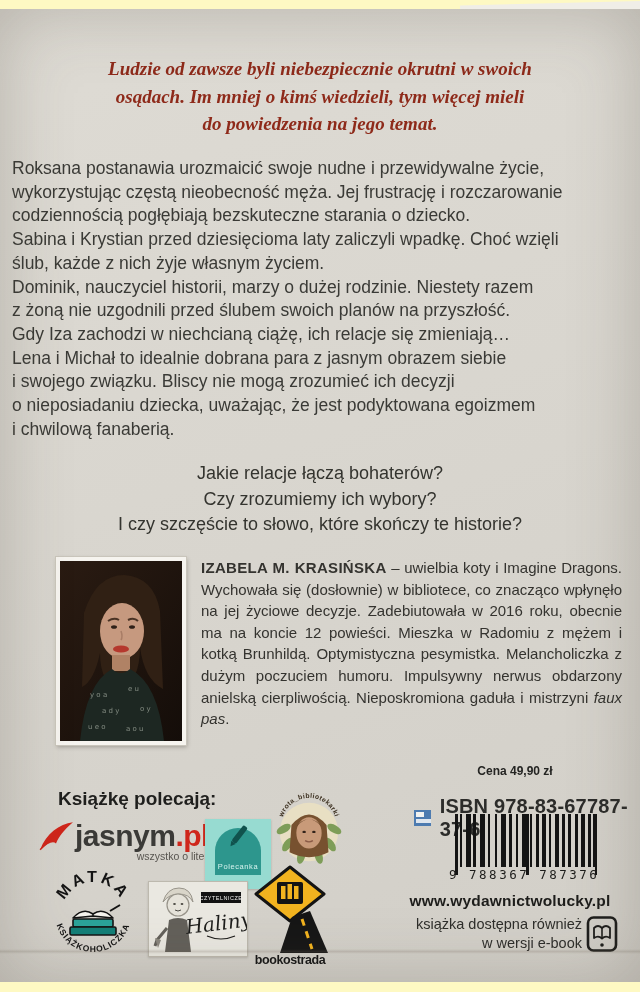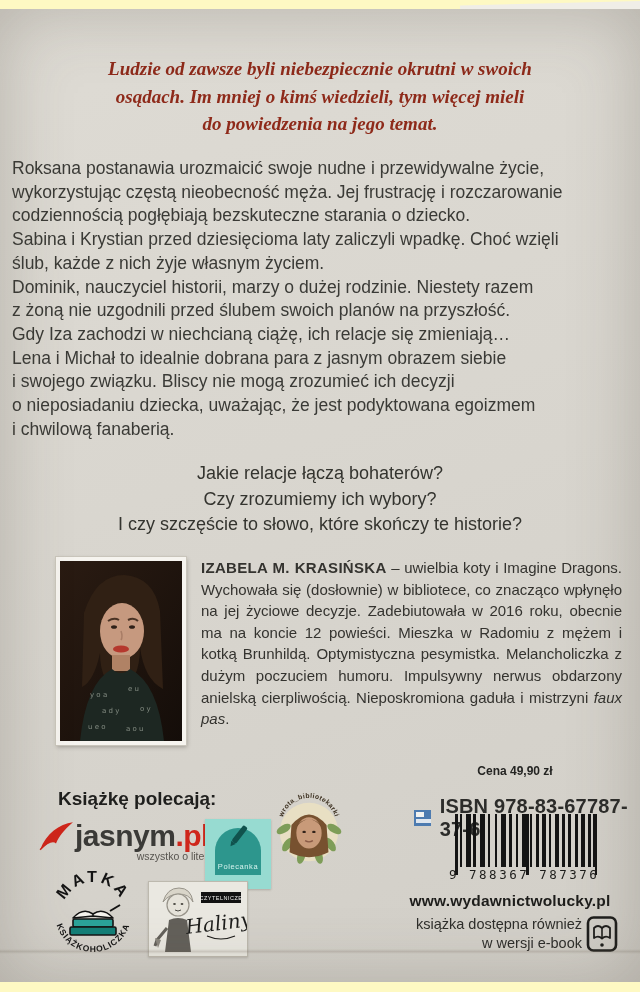--- a/index.html
+++ b/index.html
@@ -229,20 +229,32 @@
         <path d="M20,38 Q29,34 38,38 L42,70 L16,70 Z" fill="#63605a"></path>
         <path d="M18,46 L8,58 L6,64" stroke="#63605a" stroke-width="3" fill="none"></path>
         <path d="M6,56 l6,2 -3,8 z" fill="#8a867d"></path>
         <rect x="52" y="10" width="40" height="11" fill="#121212"></rect>
         <text x="72" y="18" text-anchor="middle" font-size="5.5" letter-spacing="0.5" fill="#f2f2f0">CZYTELNICZE</text>
         <text x="70" y="48" text-anchor="middle" font-family="DejaVu Serif, serif" font-style="italic" font-size="20" fill="#1d1d1b" transform="rotate(-7 70 44)">Haliny</text>
         <path d="M58,54 q14,6 28,0" stroke="#1d1d1b" stroke-width="1.2" fill="none"></path>
       </svg>
     </div>
 
+    <div class="logo-bookostrada">
+      <svg viewBox="0 0 80 90">
+        <path d="M40,2 L74,29 L40,56 L6,29 Z" fill="#f2b31f" stroke="#141414" stroke-width="3" stroke-linejoin="round"></path>
+        <rect x="27" y="17" width="26" height="22" rx="2" fill="#141414"></rect>
+        <rect x="31" y="21" width="4.5" height="13" fill="#f2b31f"></rect>
+        <rect x="37.5" y="19" width="4.5" height="15" fill="#f2b31f"></rect>
+        <rect x="44" y="21" width="4.5" height="13" fill="#f2b31f"></rect>
+        <path d="M42,52 L60,46 L78,88 L30,88 Z" fill="#161616"></path>
+        <path d="M52,54 L62,84" stroke="#f2b31f" stroke-width="3" stroke-dasharray="7 6" fill="none"></path>
+      </svg>
+      <div class="bookostrada-word">bookostrada</div>
+    </div>
 
     <div class="price">Cena 49,90 zł</div>
 
     <div class="isbn-row">
       <span class="isbn-flag"></span>
       <span class="isbn-text">ISBN 978-83-67787-37-6</span>
     </div>
 
     <div class="barcode">
       <div class="bars"></div>

